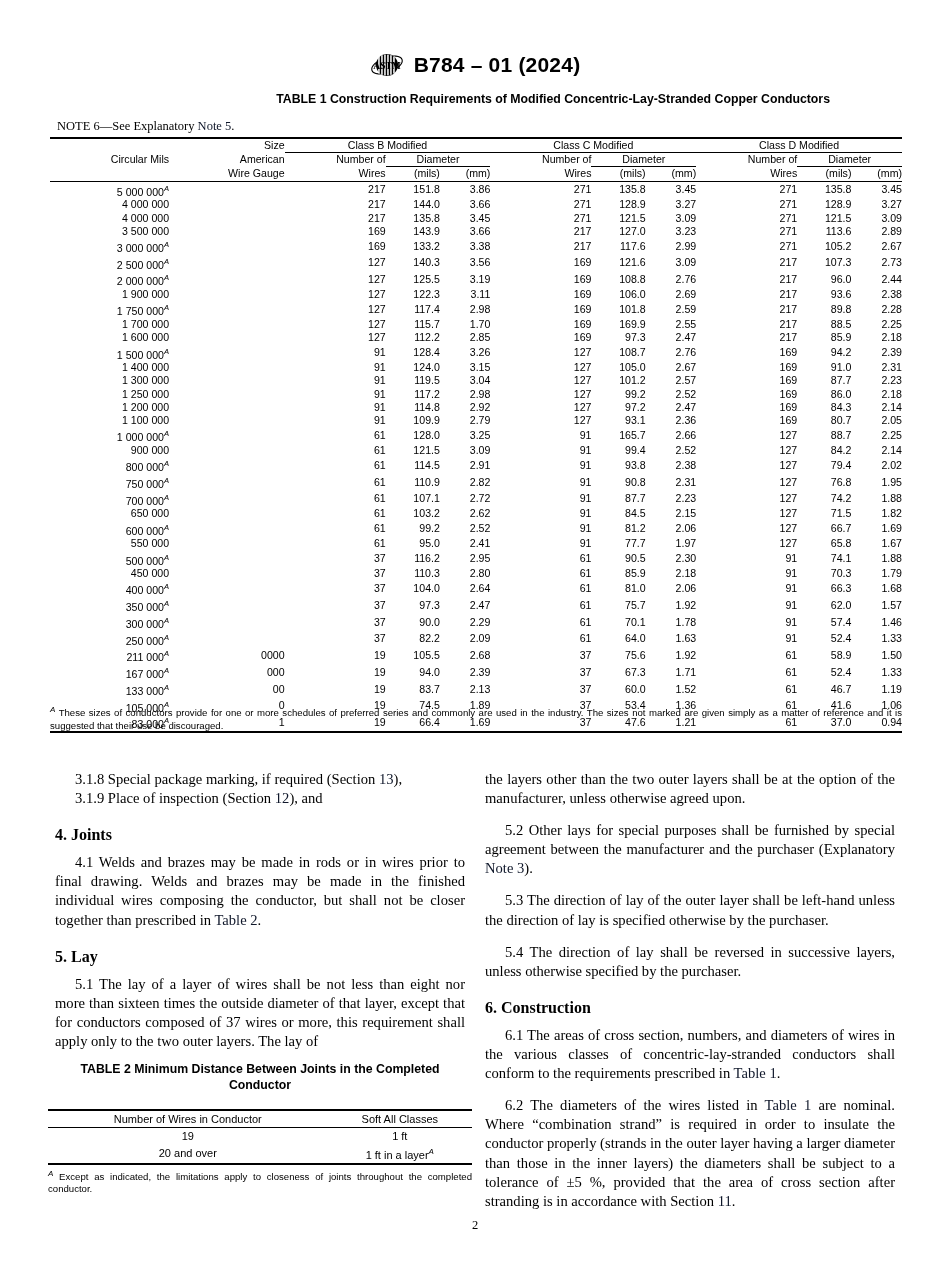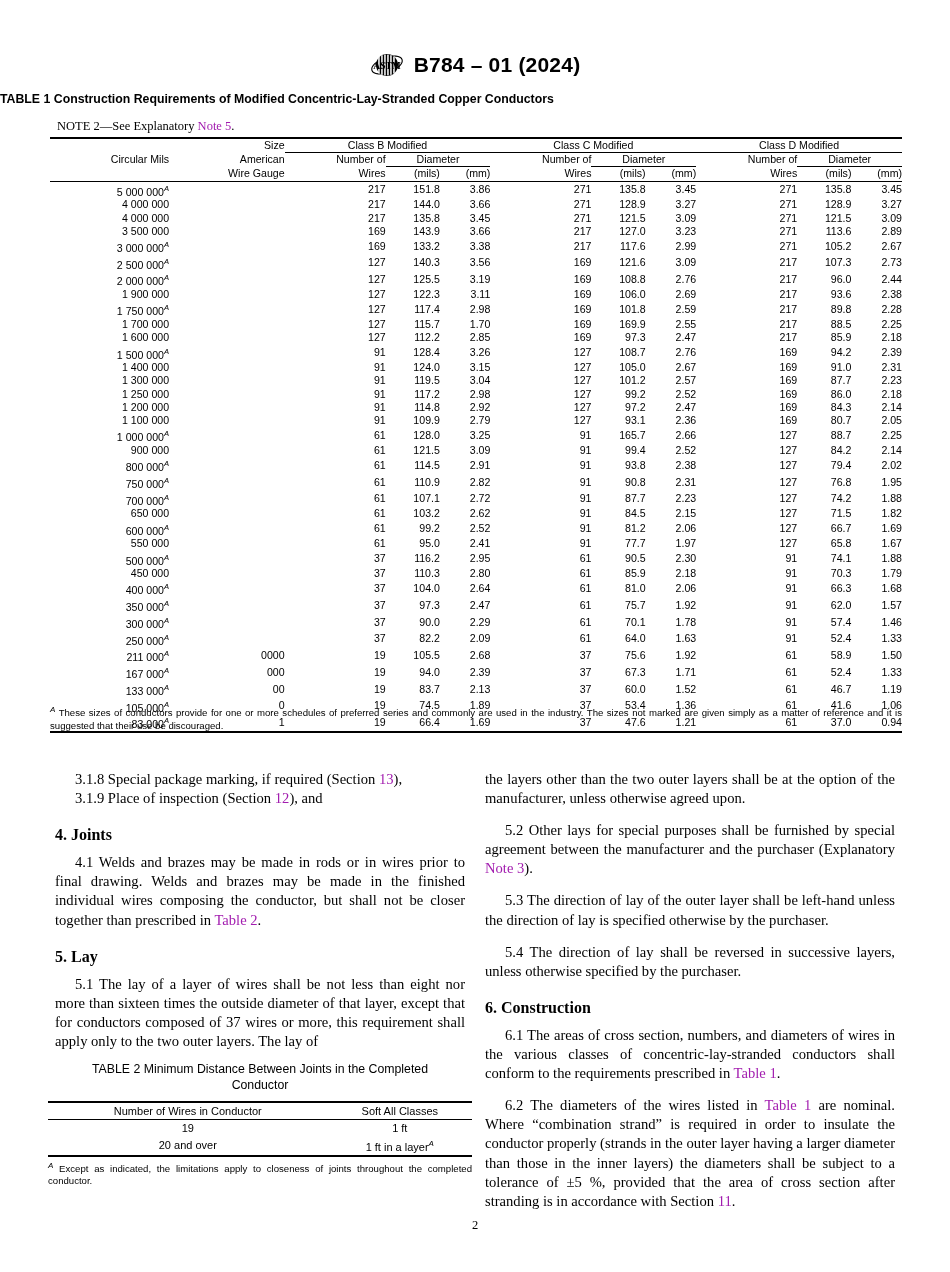--- a/index.html
+++ b/index.html
@@ -44,33 +44,33 @@
     font-weight: bold;
     font-size: 21px;
     letter-spacing: 0.2px;
   }
 
   
   .t1-caption {
     position: absolute;
     left: 0; top: 92px;
     width: 830px;
-    text-align: left;
+    text-align: right;
     font-family: "Liberation Sans", sans-serif;
     font-weight: bold;
     font-size: 12.3px;
   }
   .t1-note {
     position: absolute;
     left: 57px; top: 119px;
     font-family: "Liberation Serif", serif;
     font-size: 12.5px;
   }
   .t1-note .nt { font-variant: small-caps; font-size: 12.5px; }
-  .red { color: #a21caf; }
+  .red { color: #0f172a; }
 
   .table1-wrap {
     position: absolute;
     left: 50px; top: 137px;
     width: 852px;
   }
   table.t1 {
     border-collapse: collapse;
     width: 852px;
     font-family: "Liberation Sans", sans-serif;
@@ -140,25 +140,25 @@
 
   
   .table2-wrap {
     position: absolute;
     left: 48px;
     top: 1062px;
     width: 424px;
   }
   .t2-caption {
     font-family: "Liberation Sans", sans-serif;
-    font-weight: normal;
+    font-weight: bold;
     font-size: 12.3px;
     text-align: center;
     line-height: 15.5px;
-    margin-bottom: 8px;
+    margin-bottom: 16px;
   }
   table.t2 {
     border-collapse: collapse;
     width: 424px;
     font-family: "Liberation Sans", sans-serif;
     font-size: 11px;
   }
   table.t2 th, table.t2 td {
     padding: 1px 0;
     font-weight: normal;
@@ -206,21 +206,21 @@
         </g>
         <text x="17" y="18.6" font-family="Liberation Serif, serif" font-size="9.5" font-weight="bold" fill="#000" text-anchor="middle">ASTM</text>
       </svg>
     </span>
     <span class="doc-title">B784 – 01 (2024)</span>
   </div>
 
   <div class="t1-caption">TABLE 1 Construction Requirements of Modified Concentric-Lay-Stranded Copper Conductors</div>
 
   <div class="t1-note">
-    <span>N</span><span class="nt">OTE</span><span> 2—See Explanatory </span><span class="red">Note 5</span><span>.</span>
+    <span>N</span><span class="nt">OTE</span><span> 6—See Explanatory </span><span class="red">Note 5</span><span>.</span>
   </div>
 
   <div class="table1-wrap">
     <table class="t1">
       <thead>
         <tr>
           <th class="spacer rule-top"></th>
           <th class="sub rule-top">Size</th>
           <th class="grp rule-top" colspan="3">Class B Modified</th>
           <th class="grp rule-top" colspan="3">Class C Modified</th>

